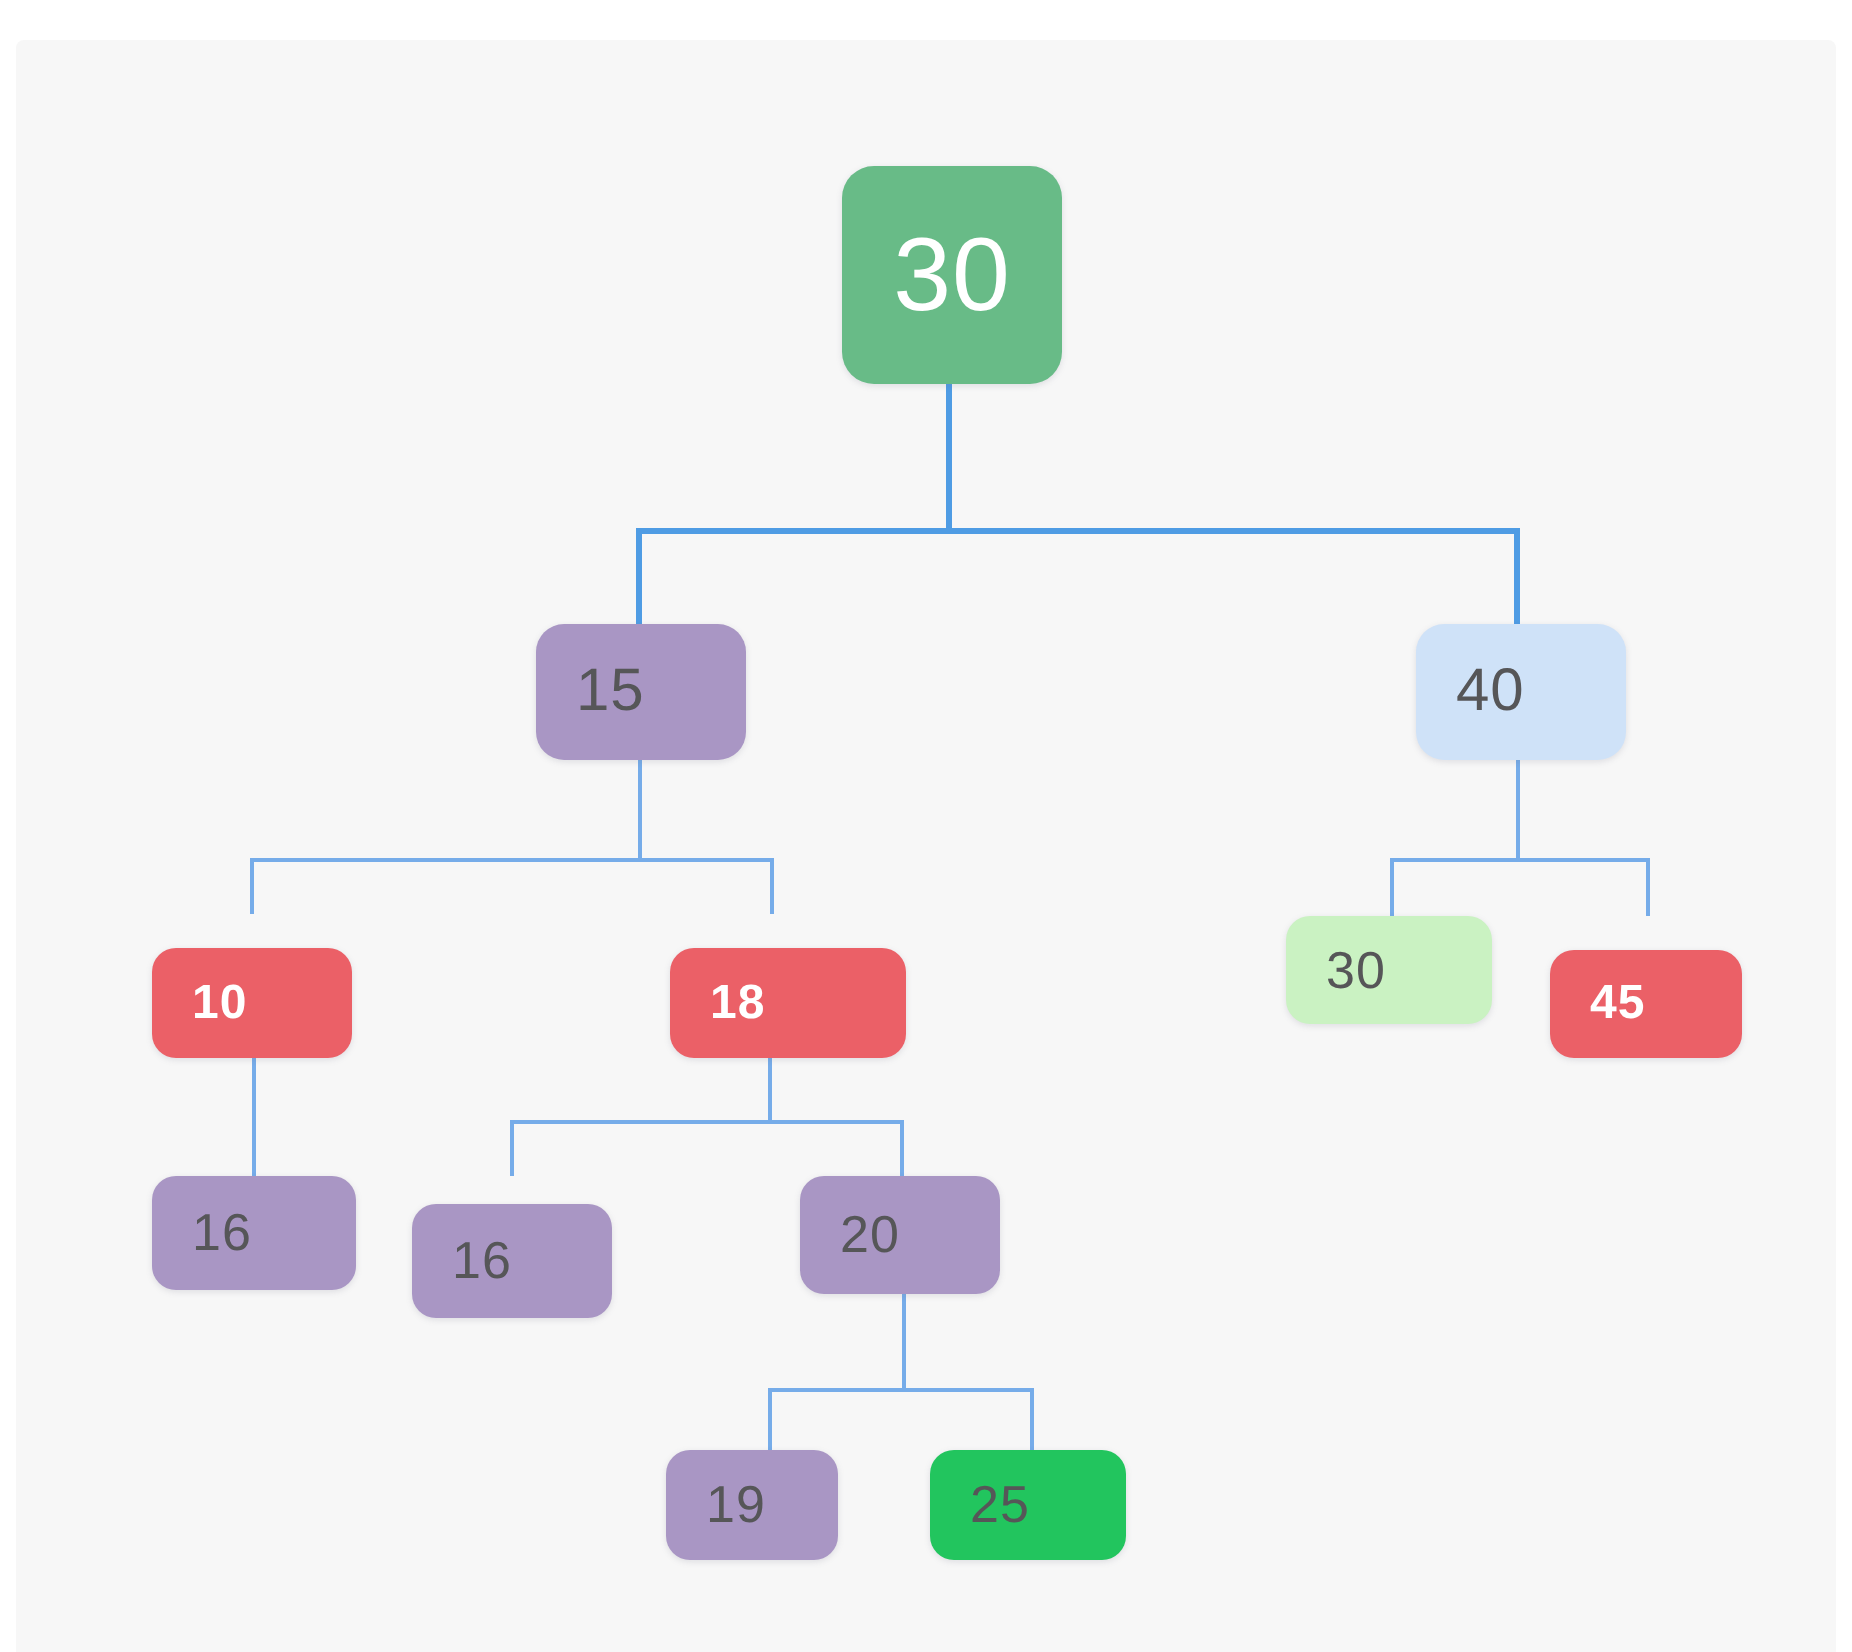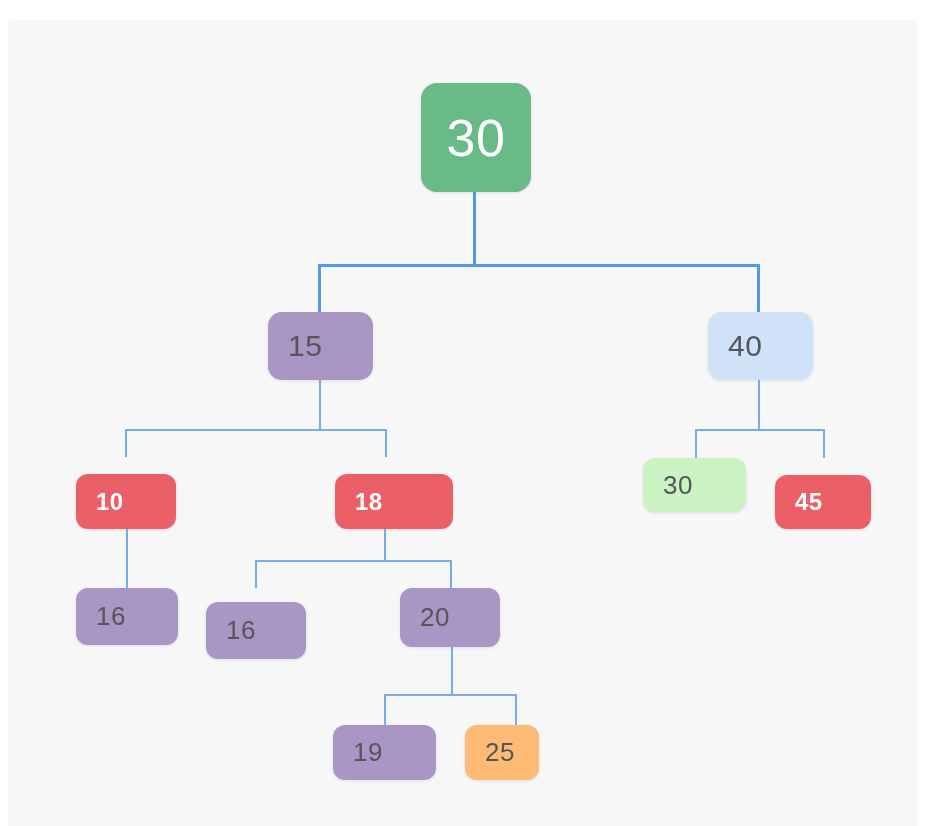--- a/index.html
+++ b/index.html
@@ -86,17 +86,17 @@
     <div class="node node-root" style="left: 413px; top: 63px; width: 110px; height: 109px; background: rgb(104, 187, 135); color: rgb(255, 255, 255);">30</div>
     <div class="node node-l1" style="left: 260px; top: 292px; width: 105px; height: 68px; background: rgb(169, 150, 196); color: rgb(86, 86, 88);">15</div>
     <div class="node node-l1" style="left: 700px; top: 292px; width: 105px; height: 68px; background: rgb(207, 226, 248); color: rgb(86, 86, 88);">40</div>
     <div class="node node-red" style="left: 68px; top: 437px; width: 100px; height: 55px; background: rgb(235, 96, 103); color: rgb(255, 255, 255);">10</div>
     <div class="node node-red" style="left: 327px; top: 437px; width: 118px; height: 55px; background: rgb(235, 96, 103); color: rgb(255, 255, 255);">18</div>
     <div class="node node-sm" style="left: 635px; top: 438px; width: 103px; height: 54px; background: rgb(202, 242, 194); color: rgb(86, 86, 88);">30</div>
     <div class="node node-red" style="left: 767px; top: 438px; width: 96px; height: 54px; background: rgb(235, 96, 103); color: rgb(255, 255, 255);">45</div>
     <div class="node node-sm" style="left: 68px; top: 568px; width: 102px; height: 57px; background: rgb(169, 150, 196); color: rgb(86, 86, 88);">16</div>
     <div class="node node-sm" style="left: 198px; top: 568px; width: 100px; height: 57px; background: rgb(169, 150, 196); color: rgb(86, 86, 88); margin-top: 14px;">16</div>
     <div class="node node-sm" style="left: 392px; top: 568px; width: 100px; height: 59px; background: rgb(169, 150, 196); color: rgb(86, 86, 88);">20</div>
-    <div class="node node-sm" style="left: 325px; top: 705px; width: 103px; height: 55px; background: rgb(169, 150, 196); color: rgb(86, 86, 88);">19</div>
-    <div class="node node-sm" style="left: 457px; top: 705px; width: 74px; height: 55px; background: #fdba74; color: rgb(86, 86, 88);">25</div>
+    <div class="node node-sm" style="left: 325px; top: 705px; width: 86px; height: 55px; background: rgb(169, 150, 196); color: rgb(86, 86, 88);">19</div>
+    <div class="node node-sm" style="left: 457px; top: 705px; width: 98px; height: 55px; background: #22c55e; color: rgb(86, 86, 88);">25</div>
 
   </div>
 </div>
 
 </body></html>

